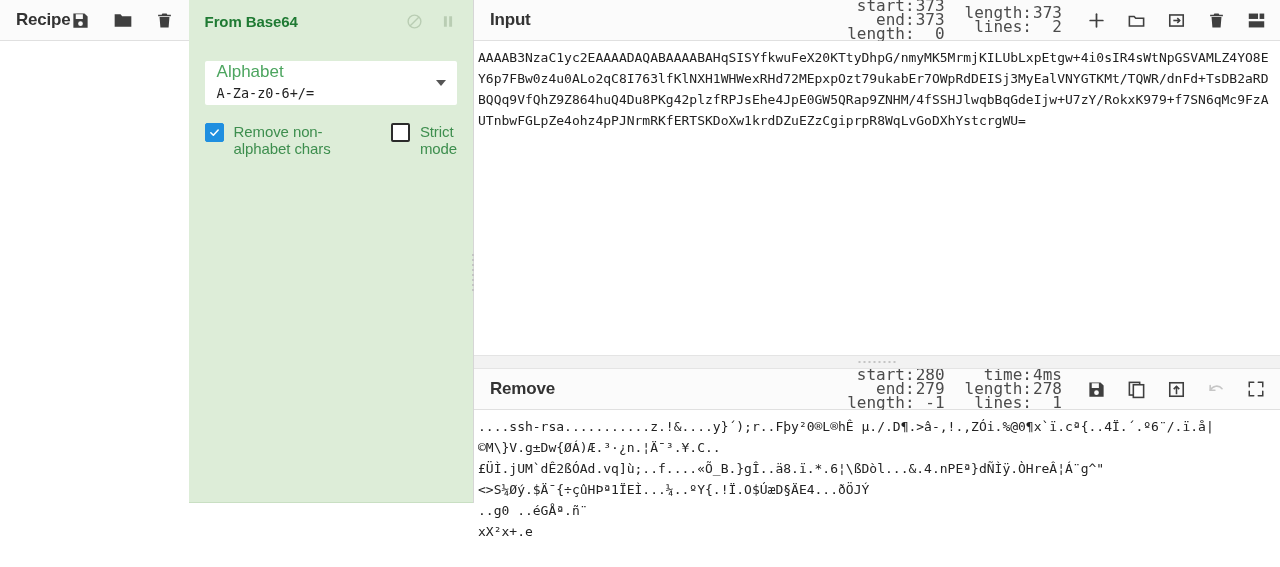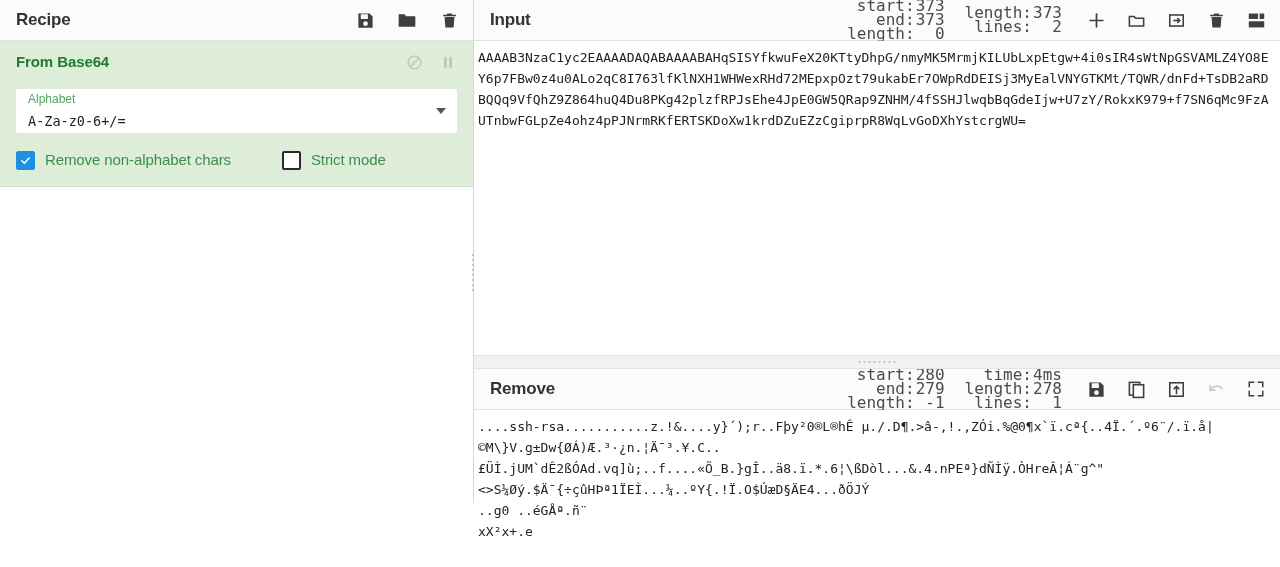--- a/index.html
+++ b/index.html
@@ -19,21 +19,21 @@
   }
 
   
   #recipe-pane {
     width: 474px;
     height: 503px;
     box-sizing: border-box;
     border-right: 1px solid #d6d6d6;
     background: #fff;
     display: flex;
-    flex-direction: column;
+    flex-direction: row;
     position: relative;
   }
   .pane-title-bar {
     height: 41px;
     min-height: 41px;
     box-sizing: border-box;
     background: #fbfbfb;
     border-bottom: 1px solid #e0e0e0;
     display: flex;
     align-items: center;
@@ -62,22 +62,22 @@
 
   
   .operation {
     background: #ddedd8;
     border-bottom: 1px solid #c9dfc3;
     padding: 12px 16px 16px 16px;
     position: relative;
   }
   .op-title-row {
     display: flex;
-    align-items: flex-start;
-    margin-bottom: 18px;
+    align-items: center;
+    margin-bottom: 31px;
   }
   .op-title {
     font-size: 15px;
     font-weight: bold;
     color: #1f7a33;
     letter-spacing: -0.1px;
   }
   .op-icons {
     margin-left: auto;
     display: flex;
@@ -96,21 +96,21 @@
     border-radius: 2px;
     height: 44px;
     position: relative;
     display: flex;
     flex-direction: column;
     justify-content: center;
     padding: 0 12px;
     box-sizing: border-box;
   }
   .field-label {
-    font-size: 12px;
+    font-size: 17px;
     color: #4ca55f;
     line-height: 13px;
     margin-bottom: 7px;
   }
   .field-value {
     font-family: "DejaVu Sans Mono", "Liberation Mono", monospace;
     font-size: 13.5px;
     color: #222;
     line-height: 16px;
   }

